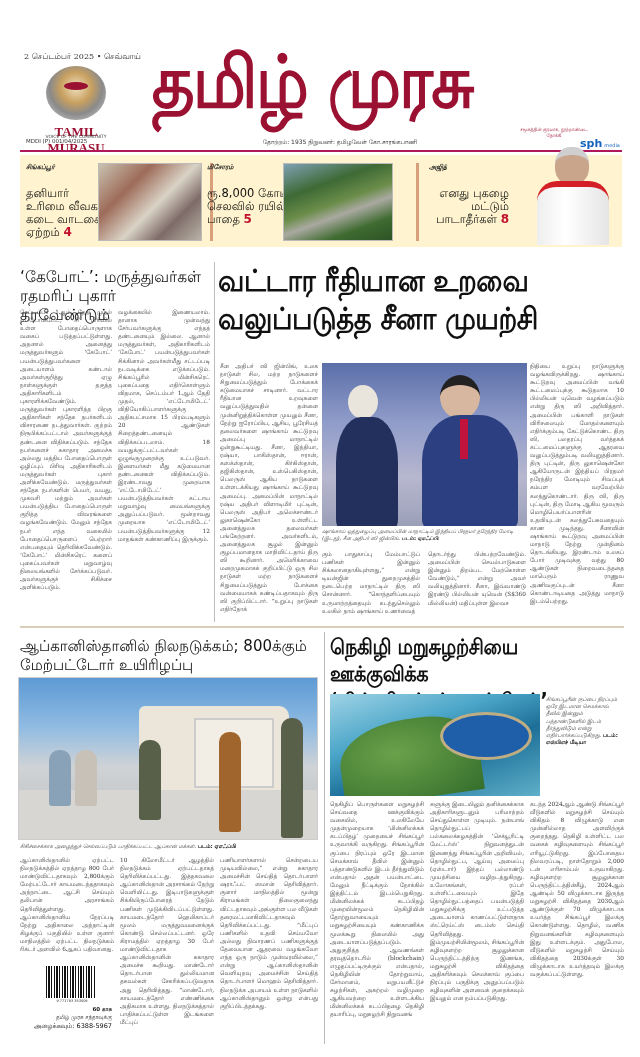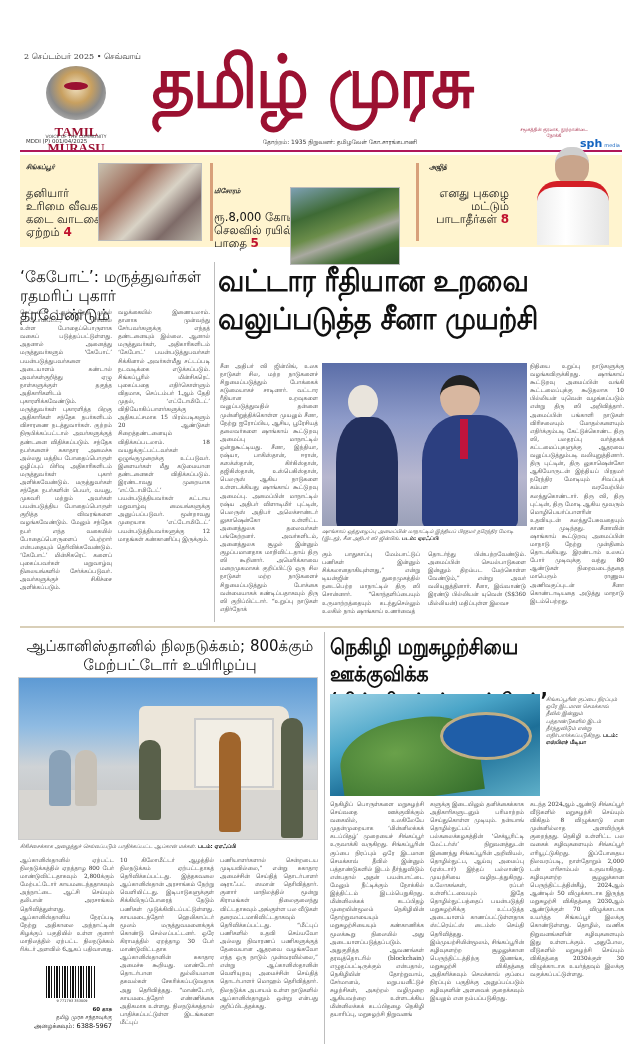--- a/index.html
+++ b/index.html
@@ -44,21 +44,21 @@
   .main-head { position: absolute; left: 218px; top: 262px; width: 410px; font-family: "DejaVu Sans", sans-serif; font-weight: bold; font-size: 30px; line-height: 38px; color: #111; transform: scaleX(0.92); transform-origin: left top; letter-spacing: -0.5px; }
   .main-photo { position: absolute; left: 322px; top: 363px; width: 205px; height: 163px;
     background: linear-gradient(180deg, #5b6ea8 0%, #8e9bc9 35%, #b7b7cf 70%, #9aa0b8 100%); overflow: hidden; }
   .fig { position: absolute; border-radius: 40% 40% 8% 8%; }
   .main-cap { position: absolute; left: 322px; top: 528px; width: 205px; font-size: 5.2px; line-height: 7px; font-style: italic; color: #444; }
   .credit { font-style: normal; font-weight: bold; color: #111; }
 
   .hrule { position: absolute; height: 2px; background: #d9cfb8; }
 
   
-  .s3-head { position: absolute; left: 20px; top: 637px; width: 300px; font-size: 15px; line-height: 19px; color: #111; text-align: center; }
+  .s3-head { position: absolute; left: 20px; top: 637px; width: 300px; font-size: 15px; line-height: 19px; color: #111; }
   .s3-photo { position: absolute; left: 18px; top: 677px; width: 300px; height: 163px;
     background: linear-gradient(180deg, #5d9ad4 0%, #8fbbe2 30%, #cfd3d6 55%, #bdbdbd 100%); border: 1px solid #ccc; overflow: hidden; }
   .truck { position: absolute; left: 120px; top: 28px; width: 150px; height: 90px; background: #ece6da; border-radius: 6px 10px 4px 4px; }
   .truck-cab { position: absolute; left: 175px; top: 40px; width: 80px; height: 70px; background: #f2eee5; border: 2px solid #ccc; }
   .soldier { position: absolute; width: 22px; border-radius: 10px 10px 3px 3px; background: #59604a; }
   .s3-cap { position: absolute; left: 20px; top: 843px; width: 300px; font-size: 5.4px; font-style: italic; color: #444; }
 
   
   .barcode { position: absolute; left: 46px; top: 966px; width: 50px; height: 32px;
     background: repeating-linear-gradient(90deg, #111 0 1px, #fff 1px 2px, #111 2px 4px, #fff 4px 5px, #111 5px 6px, #fff 6px 8px); }
@@ -93,21 +93,21 @@
   <div class="rule"></div>
 </div>
 
 <div class="teasers">
   <div class="teaser" style="left:0;width:198px;">
     <div class="t-label">சிங்கப்பூர்</div>
     <div class="t-head"><span>தனியார் உரிமை வீவக கடை வாடகை ஏற்றம்</span> <span class="t-page">4</span></div>
     <div class="t-photo" style="left:78px;width:104px;background:linear-gradient(135deg,#c9c2b0 0%,#9e6b5a 30%,#d9d3c6 55%,#7e6b68 75%,#b9b3a8 100%);"></div>
   </div>
   <div class="t-div" style="left:190px;"></div>
-  <div class="teaser" style="left:188px;width:200px;margin-top:24px;">
+  <div class="teaser" style="left:181px;width:200px;">
     <div class="t-label">மிசோரம்</div>
     <div class="t-head"><span>ரூ.8,000 கோடி செலவில் ரயில் பாதை</span> <span class="t-page">5</span></div>
     <div class="t-photo" style="left:82px;width:110px;background:linear-gradient(160deg,#7ea1b4 0%,#3e6a35 30%,#6b8d4a 50%,#a9a9a0 62%,#3f6b30 80%,#2d5226 100%);"></div>
   </div>
   <div class="t-div" style="left:396px;"></div>
   <div class="teaser" style="left:403px;width:199px;text-align:right;">
     <div class="t-label">அஜித்</div>
     <div class="t-head" style="width:80px;"><span>எனது புகழை மட்டும் பாடாதீர்கள்</span> <span class="t-page">8</span></div>
     <div style="position:absolute;left:110px;top:-8px;width:80px;height:100px;">
       <div style="position:absolute;left:22px;top:0;width:34px;height:38px;border-radius:45%;background:#c9a58c;border-top:8px solid #cfcfcf;"></div>

